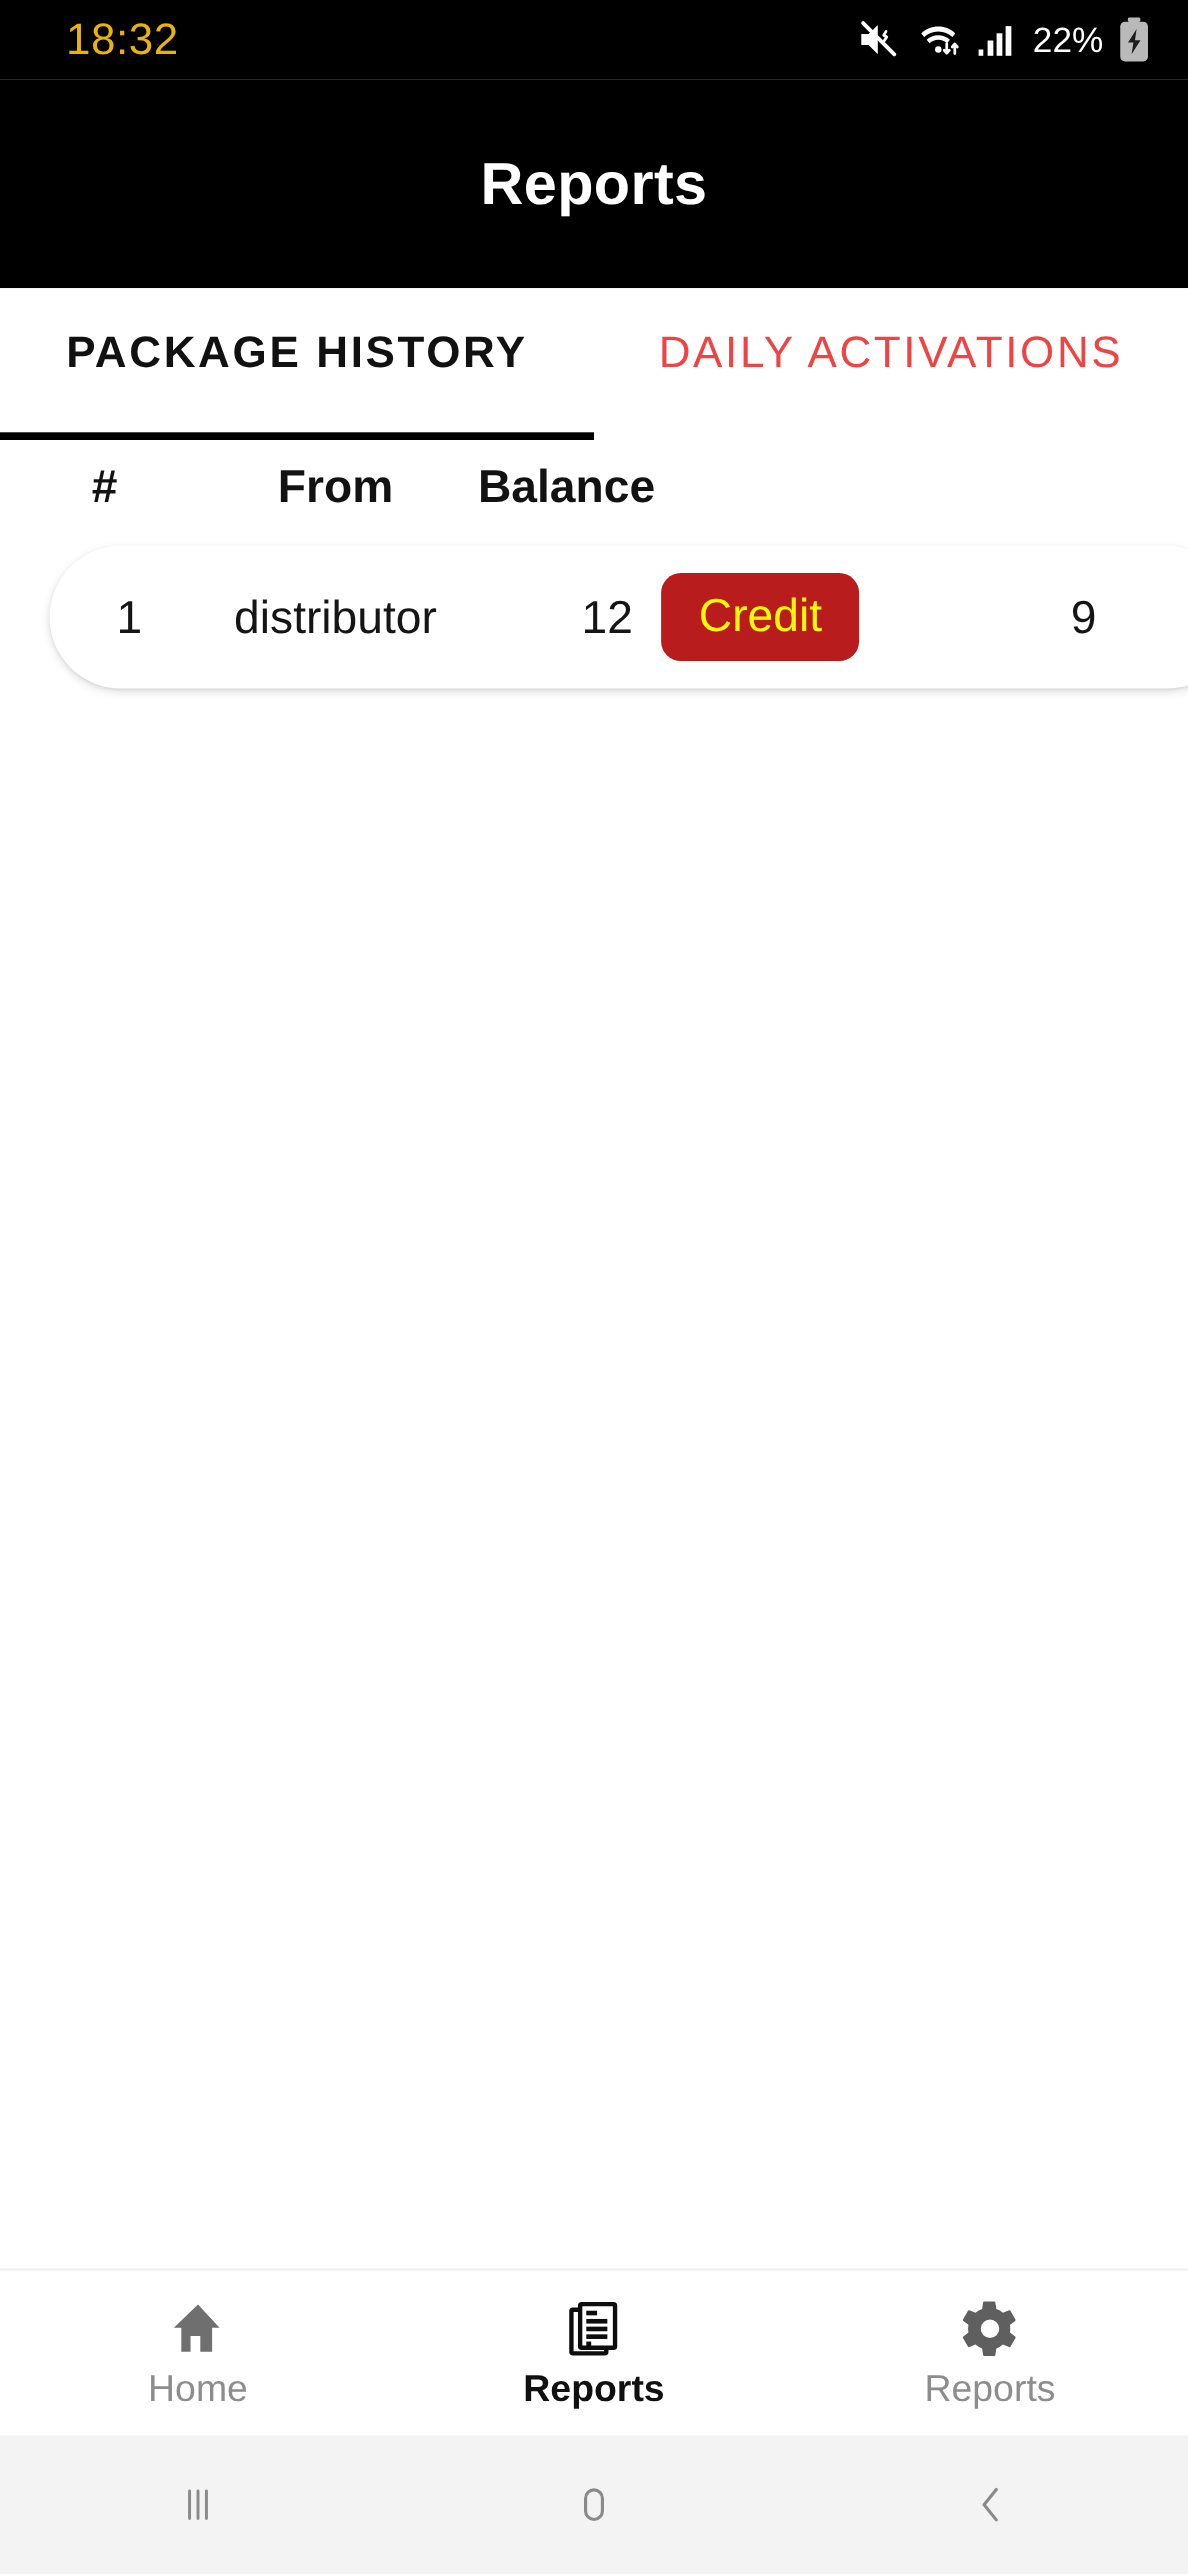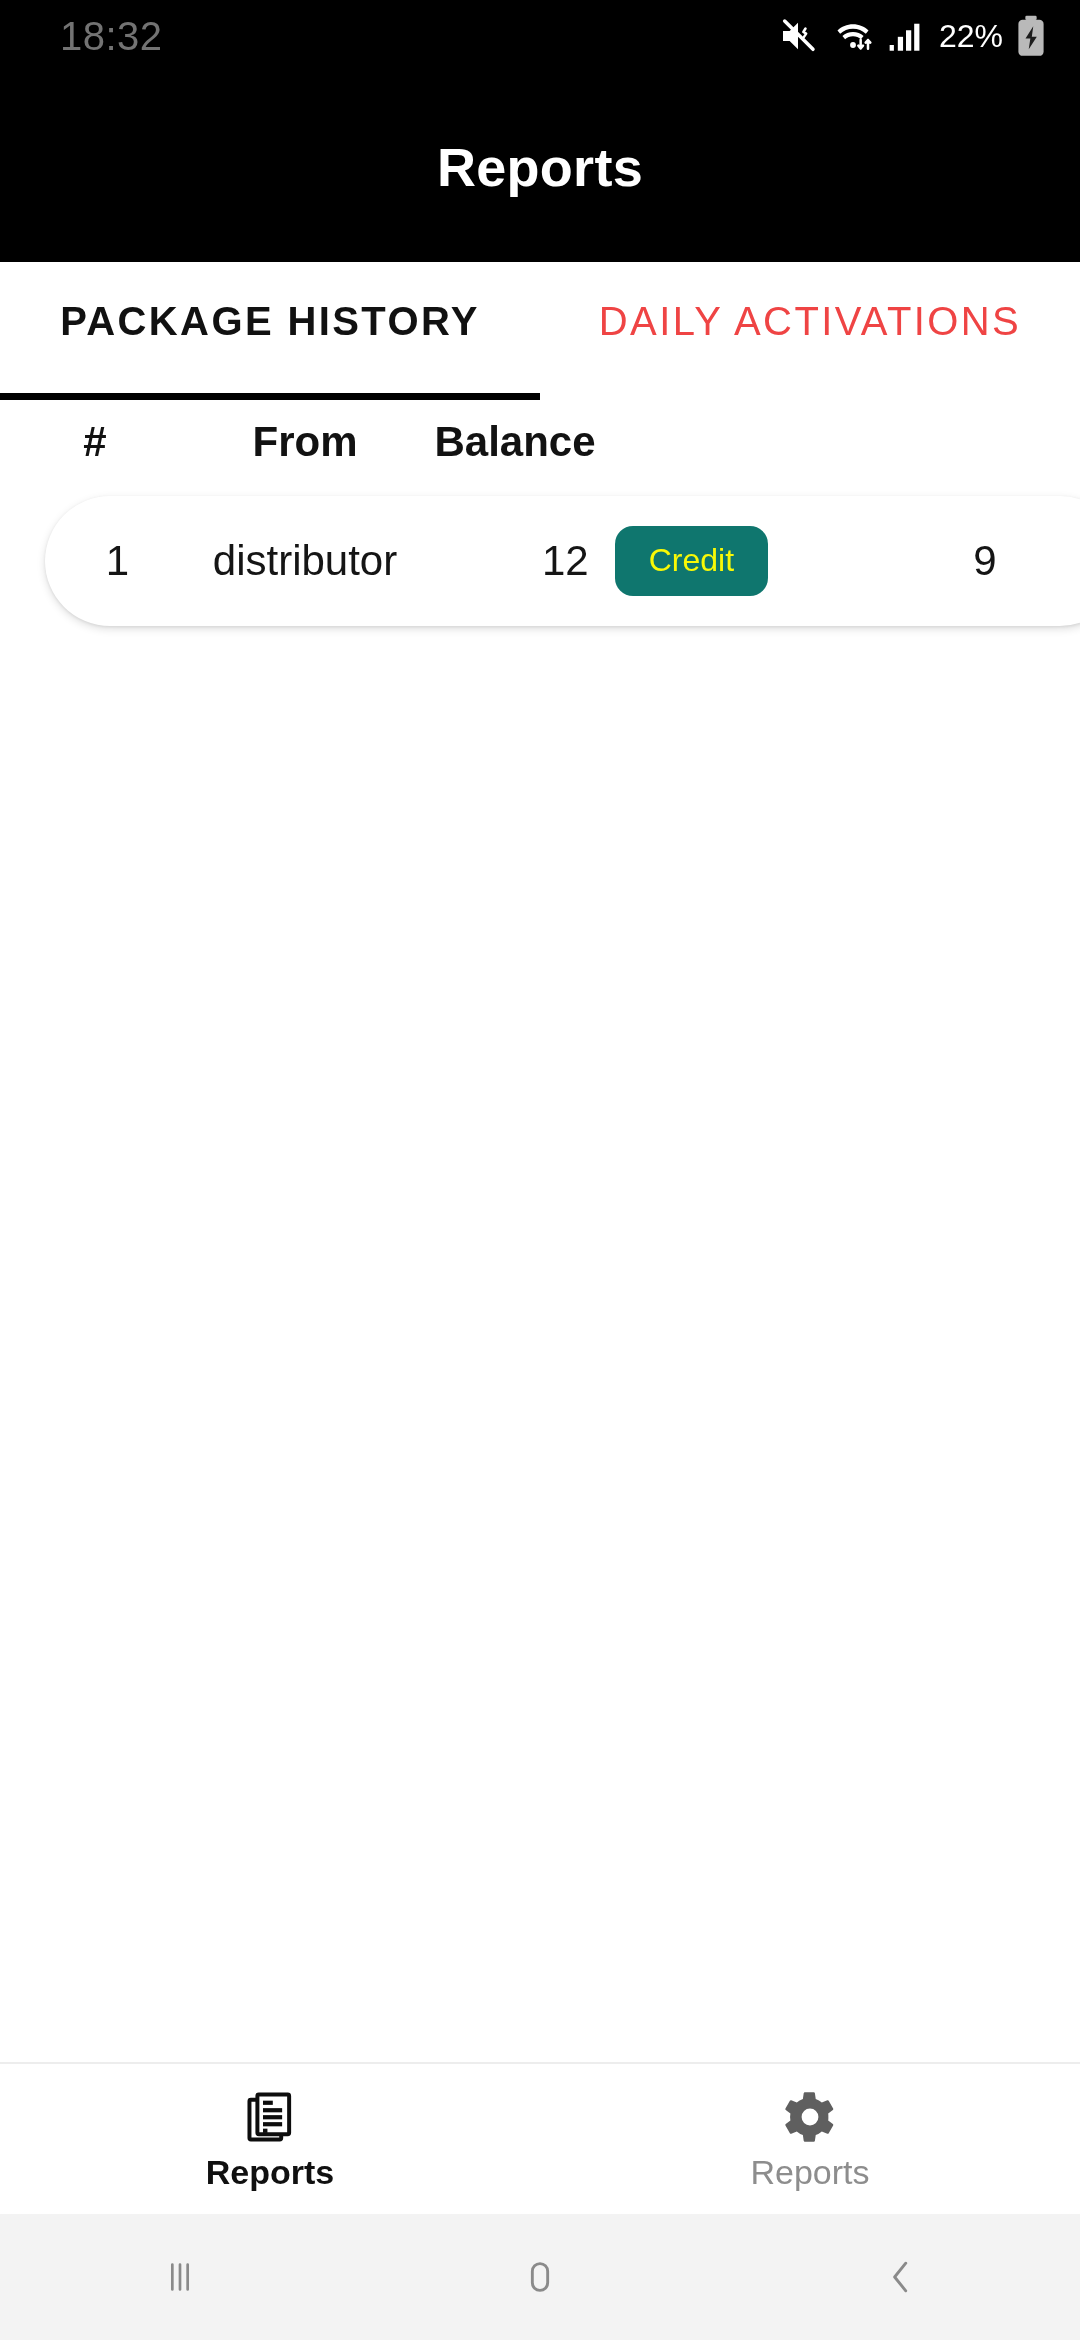--- a/index.html
+++ b/index.html
@@ -23,21 +23,21 @@
   .statusbar {
     height: 72px;
     background: #000000;
     display: flex;
     align-items: center;
     justify-content: space-between;
     padding: 0 34px 0 60px;
     flex: 0 0 auto;
   }
   .status-time {
-    color: #737373;
+    color: #eab308;
     font-size: 40px;
     font-weight: 400;
     letter-spacing: 0.5px;
     line-height: 1;
   }
   .status-icons {
     display: flex;
     align-items: center;
     gap: 13px;
   }
@@ -144,23 +144,23 @@
     display: flex;
     align-items: center;
     justify-content: center;
   }
   .row-card .col-num     { width: 145px; }
   .row-card .col-from    { width: 230px; }
   .row-card .col-package { width: 470px; gap: 26px; }
   .row-card .col-balance { width: 190px; }
 
   .credit-pill {
-    background: #0f766e;
+    background: #b91c1c;
     color: #f9f906;
-    font-size: 32px;
+    font-size: 42px;
     font-weight: 400;
     border-radius: 18px;
     padding: 18px 34px 20px 34px;
     line-height: 1;
     white-space: nowrap;
   }
 
   
   .bottomnav {
     height: 152px;
@@ -276,20 +276,28 @@
       <div class="td col-package">
         <span>12</span>
         <span class="credit-pill">Credit</span>
       </div>
       <div class="td col-balance">9</div>
     </div>
   </div>
 
   <div class="bottomnav">
 
+    <div class="navitem inactive">
+      <span>
+        <svg width="56" height="56" viewBox="0 0 24 24">
+          <path d="M12 2.6 L2.6 11.6 h2.9 V21 h3.6 v-6.2 h3.8 V21 h4.6 v-9.4 h2.9 Z" fill="#6f6f6f"></path>
+        </svg>
+      </span>
+      <span class="nav-label">Home</span>
+    </div>
 
     <div class="navitem active">
       <span>
         <svg width="56" height="56" viewBox="0 0 24 24">
           <rect x="3.2" y="4.6" width="13.6" height="17.0" rx="0.6" fill="#ffffff" stroke="#0d0d0d" stroke-width="1.7"></rect>
           <rect x="6.6" y="2.4" width="13.6" height="17.0" rx="0.6" fill="#ffffff" stroke="#0d0d0d" stroke-width="1.7"></rect>
           <rect x="9.0" y="5.0" width="4.2" height="1.8" fill="#0d0d0d"></rect>
           <rect x="9.0" y="8.2" width="8.2" height="1.8" fill="#0d0d0d"></rect>
           <rect x="9.0" y="11.2" width="8.2" height="1.8" fill="#0d0d0d"></rect>
           <rect x="9.0" y="14.2" width="8.2" height="1.8" fill="#0d0d0d"></rect>

